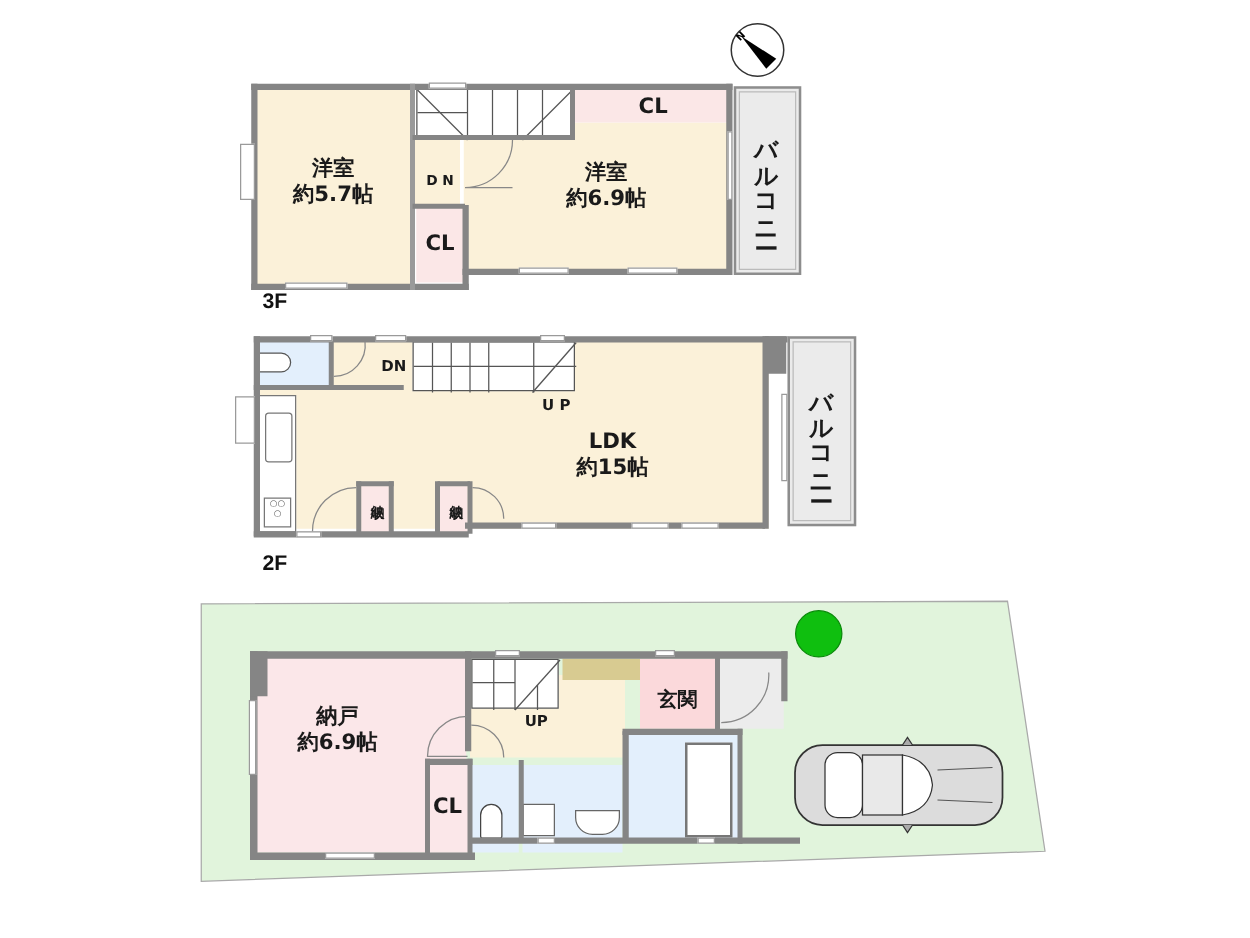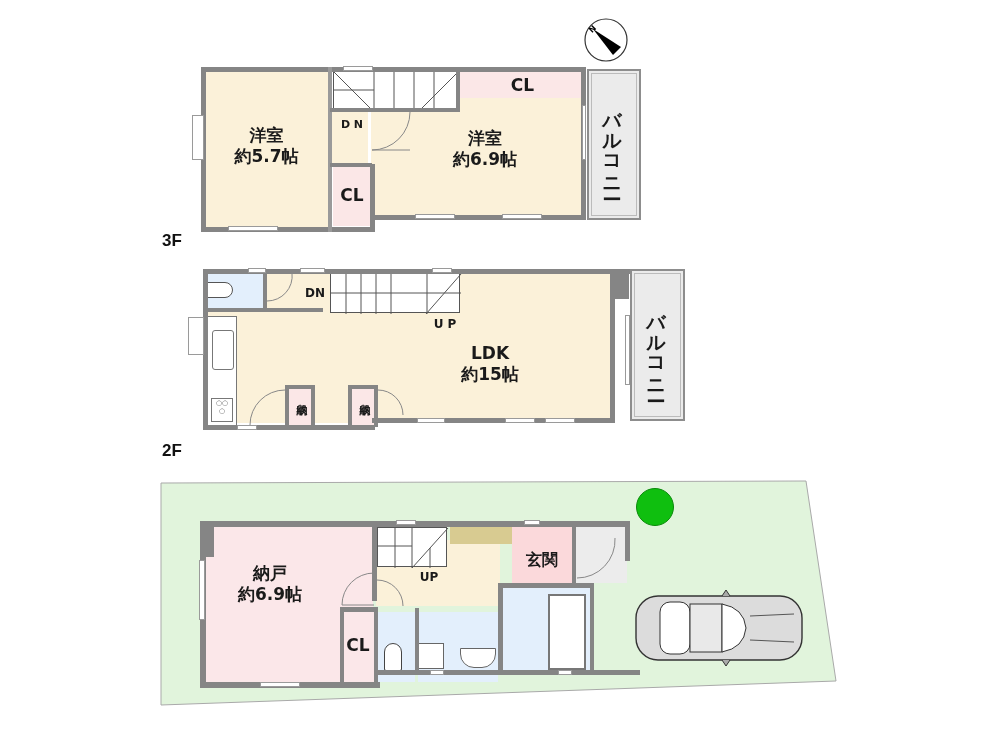--- a/index.html
+++ b/index.html
@@ -2,27 +2,27 @@
 <html><head>
 <meta charset="utf-8">
 <style>
   html,body{margin:0;padding:0;background:#ffffff;}
   body{width:1000px;height:750px;position:relative;overflow:hidden;font-family:"DejaVu Sans","Liberation Sans",sans-serif;}
   .abs{position:absolute;box-sizing:border-box;}
   .wall{background:#858585;position:absolute;}
   .room{position:absolute;box-sizing:border-box;}
   .lbl{position:absolute;text-align:center;color:#1a1a1a;font-weight:bold;line-height:1.25;}
   .lbl span{display:block;}
-  .floor-label{position:absolute;font-weight:bold;font-size:17px;color:#111;font-family:"Liberation Sans",sans-serif;}
+  .floor-label{position:absolute;font-weight:bold;font-size:17px;color:#111;font-family:"Liberation Sans",sans-serif;margin-left:48px;}
   .win{position:absolute;background:#ffffff;border:1px solid #9a9a9a;box-sizing:border-box;}
   .balc{position:absolute;background:#ebebeb;border:2px solid #8d8d8d;outline:1px solid #bbb;outline-offset:-5px;box-sizing:border-box;}
   .vtext{position:absolute;writing-mode:vertical-rl;font-weight:bold;font-size:19px;color:#1a1a1a;letter-spacing:1px;}
   .stair{position:absolute;background:#fff;border:1px solid #555;box-sizing:border-box;}
   svg{position:absolute;overflow:visible;}
-  .small{font-size:13px;}
+  .small{font-size:13px;margin-top:20px;}
 </style>
 </head>
 <body>
 
 <svg style="left:583px;top:17px;" width="46" height="46" viewBox="0 0 46 46">
   <circle cx="23" cy="23" r="21" fill="#fff" stroke="#333" stroke-width="1.2"></circle>
   <polygon points="10,12 38,30 30,38" fill="#000"></polygon>
   <text x="6" y="15" font-size="8" font-weight="bold" transform="rotate(-45 9 12)" fill="#000">N</text>
 </svg>
 

